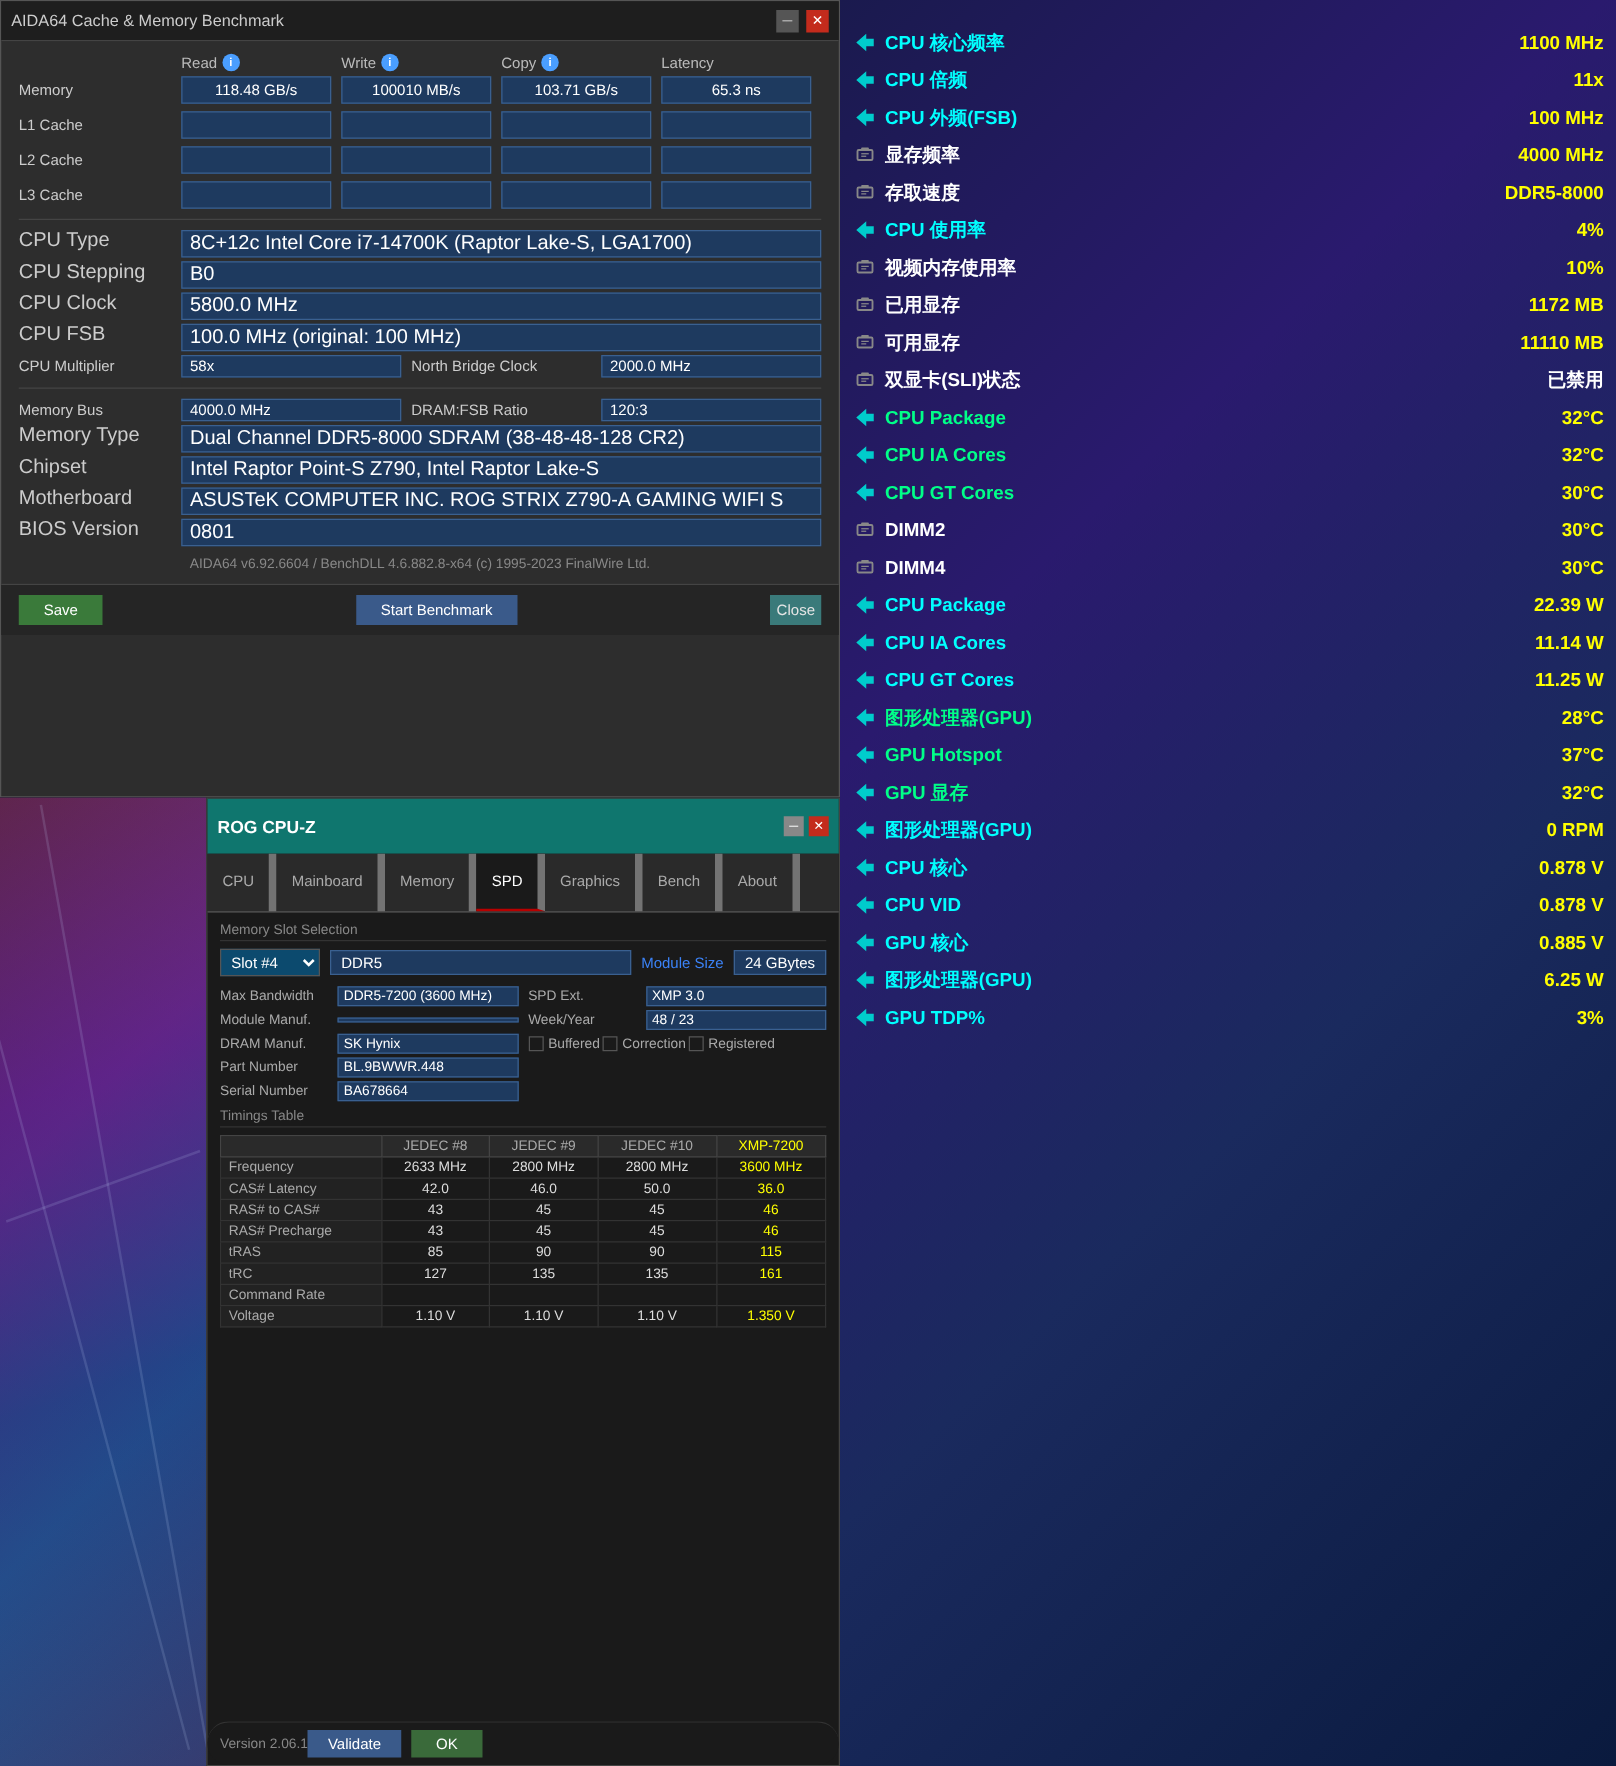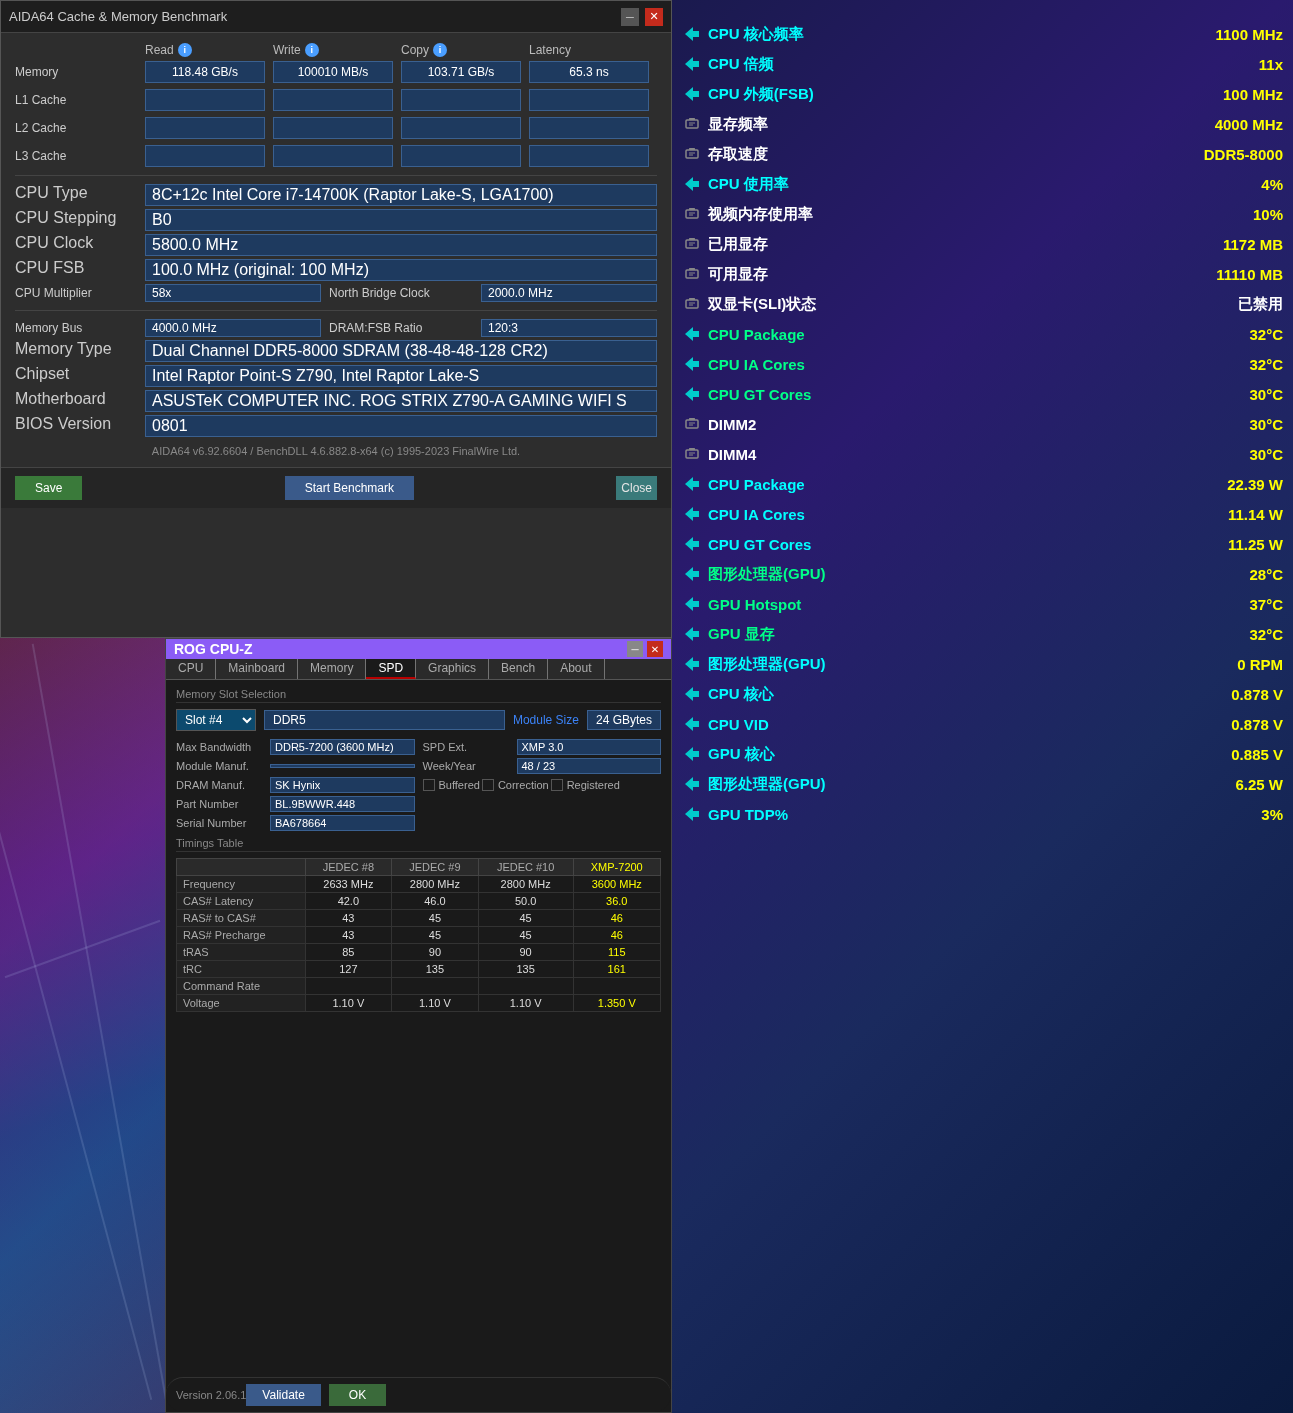--- a/index.html
+++ b/index.html
@@ -212,22 +212,22 @@
     #cpuz {
       position: absolute;
       top: 638px;
       left: 165px;
       width: 507px;
       height: 775px;
       background: #1a1a1a;
       border: 1px solid #444;
     }
     .cpuz-titlebar {
-      background: #8b5cf6;
-      height: 20px;
+      background: #0f766e;
+      height: 44px;
       display: flex;
       align-items: center;
       justify-content: space-between;
       padding: 0 8px;
     }
     .cpuz-title { color: white; font-size: 14px; font-weight: bold; }
     .cpuz-controls { display: flex; gap: 4px; }
     .cpuz-min, .cpuz-close2 {
       width: 16px; height: 16px;
       border: none; cursor: pointer;
@@ -236,25 +236,25 @@
     }
     .cpuz-min { background: #888; color: white; }
     .cpuz-close2 { background: #c42b1c; color: white; }
 
     .cpuz-tabs {
       background: #2a2a2a;
       display: flex;
       border-bottom: 1px solid #555;
     }
     .cpuz-tab {
-      padding: 2px 12px;
+      padding: 15px 12px;
       font-size: 12px;
       color: #aaa;
       cursor: pointer;
-      border-right: 1px solid #737373;
+      border-right: 6px solid #737373;
     }
     .cpuz-tab.active {
       background: #1a1a1a;
       color: white;
       border-bottom: 2px solid #b80000;
     }
 
     .cpuz-body { padding: 8px 10px; }
 
     .cpuz-section-title {

